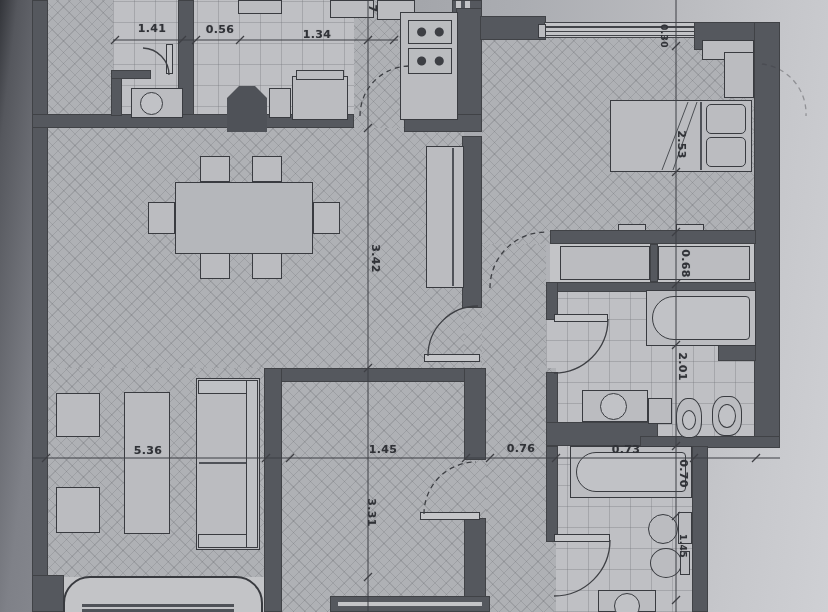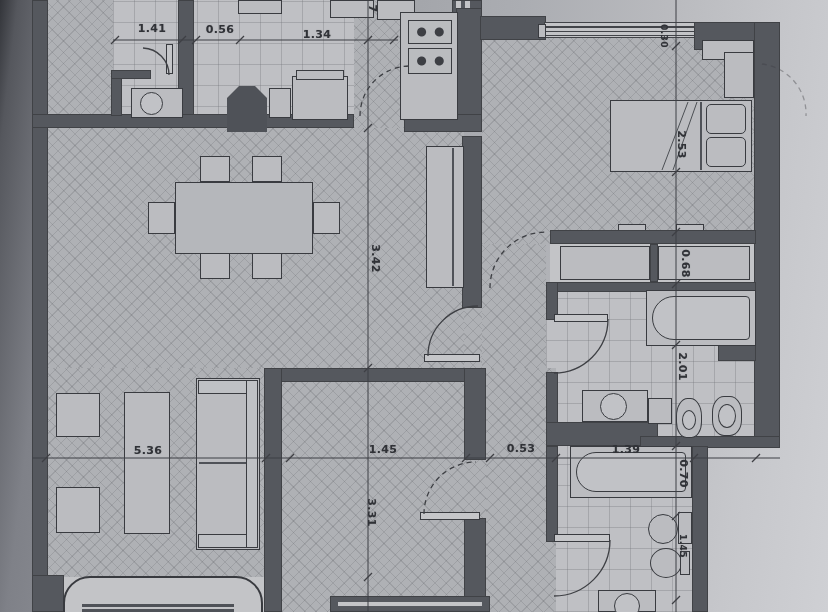--- a/index.html
+++ b/index.html
@@ -207,19 +207,19 @@
   <span class="dim" style="left:201px;top:23px">0.56</span>
   <span class="dim" style="left:298px;top:28px">1.34</span>
   <span class="dim vdim" style="left:353px;top:2px">7</span>
   <span class="dim vdim small" style="left:651px;top:31px">0.30</span>
   <span class="dim vdim" style="left:662px;top:138px">2.53</span>
   <span class="dim vdim" style="left:356px;top:252px">3.42</span>
   <span class="dim vdim" style="left:666px;top:257px">0.68</span>
   <span class="dim vdim" style="left:663px;top:360px">2.01</span>
   <span class="dim" style="left:129px;top:444px">5.36</span>
   <span class="dim" style="left:364px;top:443px">1.45</span>
-  <span class="dim" style="left:502px;top:442px">0.53</span>
-  <span class="dim" style="left:607px;top:443px">1.39</span>
+  <span class="dim" style="left:502px;top:442px">0.76</span>
+  <span class="dim" style="left:607px;top:443px">0.73</span>
   <span class="dim vdim" style="left:664px;top:467px">0.70</span>
   <span class="dim vdim small" style="left:670px;top:541px">1.45</span>
   <span class="dim vdim" style="left:352px;top:506px">3.31</span>
 
 </div>
 
 </body></html>

